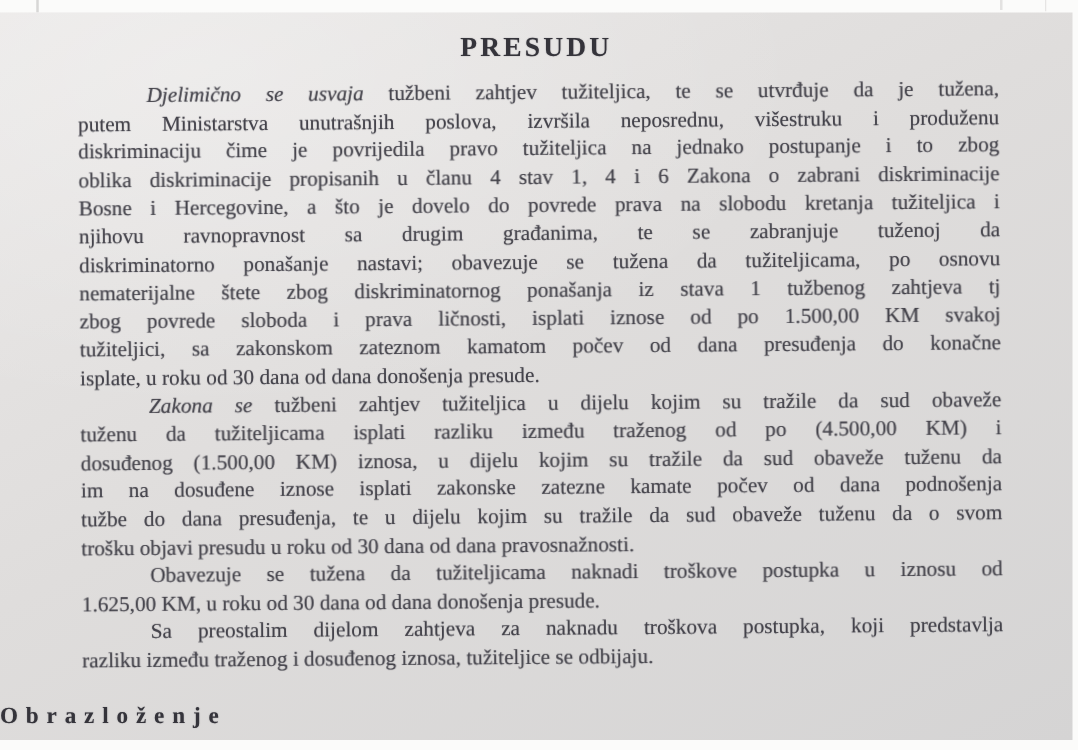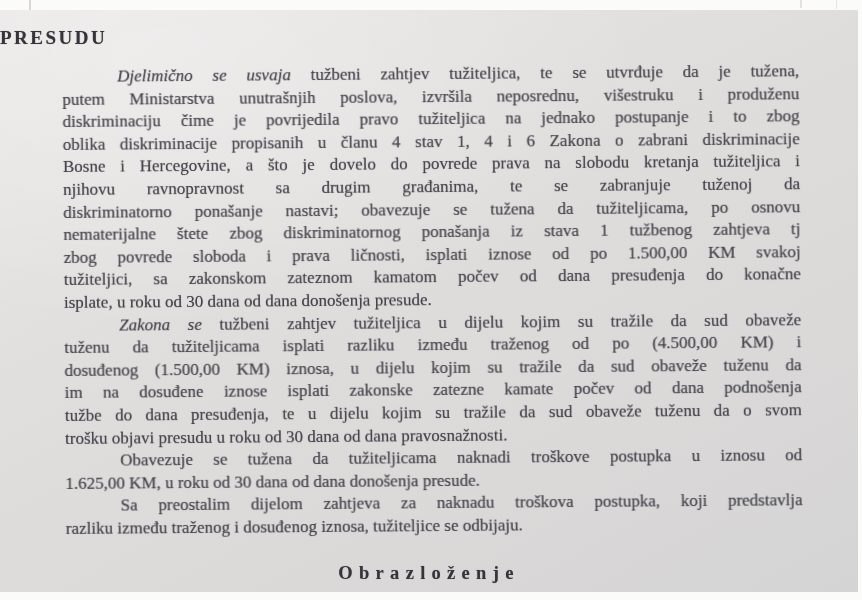--- a/index.html
+++ b/index.html
@@ -29,22 +29,22 @@
       linear-gradient(152deg,var(--paper-light) 0%,var(--paper-mid) 46%,var(--paper-dark) 100%);
   }
   
   .artifact{position:absolute;background:#d8d7d6;}
   .artifact.a1{left:29px;top:0;width:2px;height:10px;}
   .artifact.a2{left:800px;top:0;width:2px;height:8px;opacity:.7;}
   .artifact.a3{left:836px;top:0;width:1px;height:9px;opacity:.6;}
 
   .doc-title{
     position:absolute;top:17px;left:0;width:100%;
-    text-align:left;
-    font-size:19px;font-weight:700;letter-spacing:2.5px;line-height:22px;
+    text-align:center;
+    font-size:22px;font-weight:700;letter-spacing:2.5px;line-height:22px;
     color:var(--ink-dark);
     text-shadow:0 0 1px rgba(53,52,59,.45);
   }
   .doc-body{
     position:absolute;top:56px;left:64px;width:737px;
     font-size:17px;line-height:22.6px;
     color:var(--ink);
     text-shadow:0 0 .7px rgba(67,66,74,.55);
     transform:rotate(-0.45deg);
     transform-origin:0 50%;
@@ -53,21 +53,21 @@
   .para{margin:0;}
   .line{
     text-align:justify;
     text-align-last:justify;
   }
   .line.last{text-align-last:left;}
   .line.first{text-indent:55px;}
   .line i{font-style:italic;}
   .section-heading{
     position:absolute;top:552px;left:0;width:100%;
-    text-align:center;
+    text-align:left;
     font-size:18.5px;font-weight:700;line-height:22px;
     letter-spacing:0.34em;
     color:var(--ink-dark);
     text-shadow:0 0 1px rgba(53,52,59,.4);
     filter:blur(.15px);
   }
 </style>
 </head>
 <body>
 

